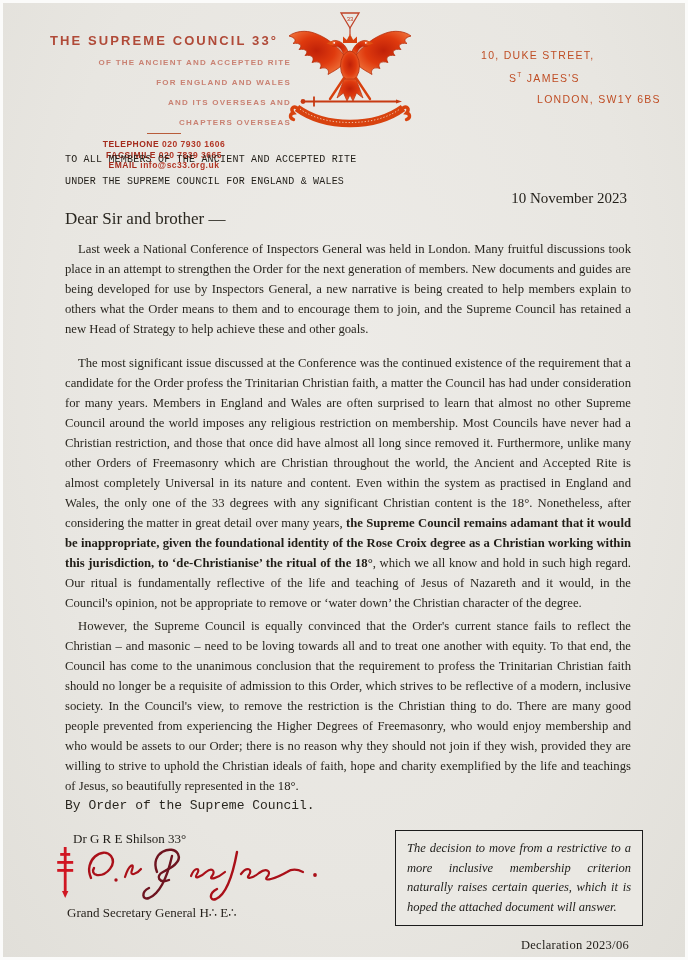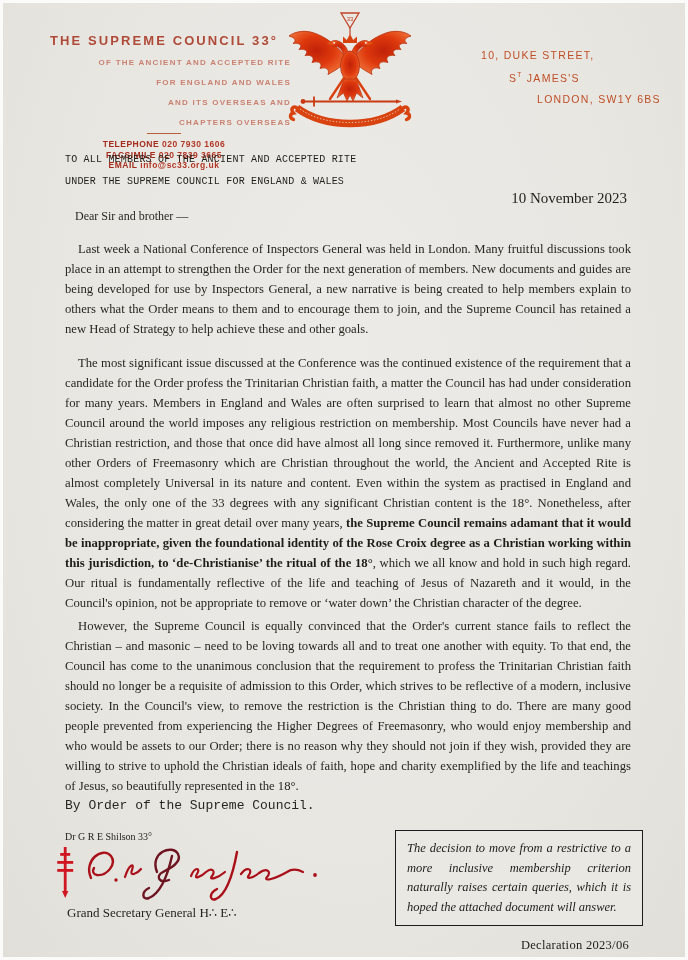--- a/index.html
+++ b/index.html
@@ -26,28 +26,28 @@
                color:#bf4d24; letter-spacing:1.3px; font-size:10.5px; white-space:nowrap; }
   .addr-line sup { font-size:6.5px; }
 
   
   .emblem { left:277px; top:6px; width:140px; height:132px; }
 
   
   .recipient { left:62px; top:146px; width:480px; font-size:10px; line-height:22px;
                letter-spacing:0.2px; color:#211e18;font-family:Liberation Mono, monospace; }
   .date { top:152px; right:58px; font-size:15px; color:#211e18;margin-top:35px; }
-  .salutation { left:62px; top:206px; font-size:12px; color:#29261f;margin-left:10px; }
+  .salutation { left:62px; top:206px; font-size:17px; color:#29261f; }
   .body-p { left:62px; width:566px; font-size:12.7px; line-height:20px;
             text-align:justify; text-indent:13px; margin:0; hyphens:none; }
   .body-p strong { font-weight:bold; color:#201d17; }
   .closing { left:62px; top:795px; font-size:13px;font-family:Liberation Mono, monospace; }
 
   
-  .sig-name  { left:62px; top:828px; font-size:10px; color:#1f1c17; }
+  .sig-name  { left:70px; top:828px; font-size:13px; color:#1f1c17; }
   .sig-svg   { left:50px; top:841px; }
   .sig-title { left:64px; top:902px; font-size:13px; color:#241f19; }
 
   
   .note-box { left:392px; top:827px; width:248px; box-sizing:border-box;
               border:1.5px solid #1c1c1c; padding:8px 11px;
               font-style:italic; font-size:12.5px; line-height:19.6px;
               text-align:justify; color:#1d1c19; background:#eae8e3; }
 
   

